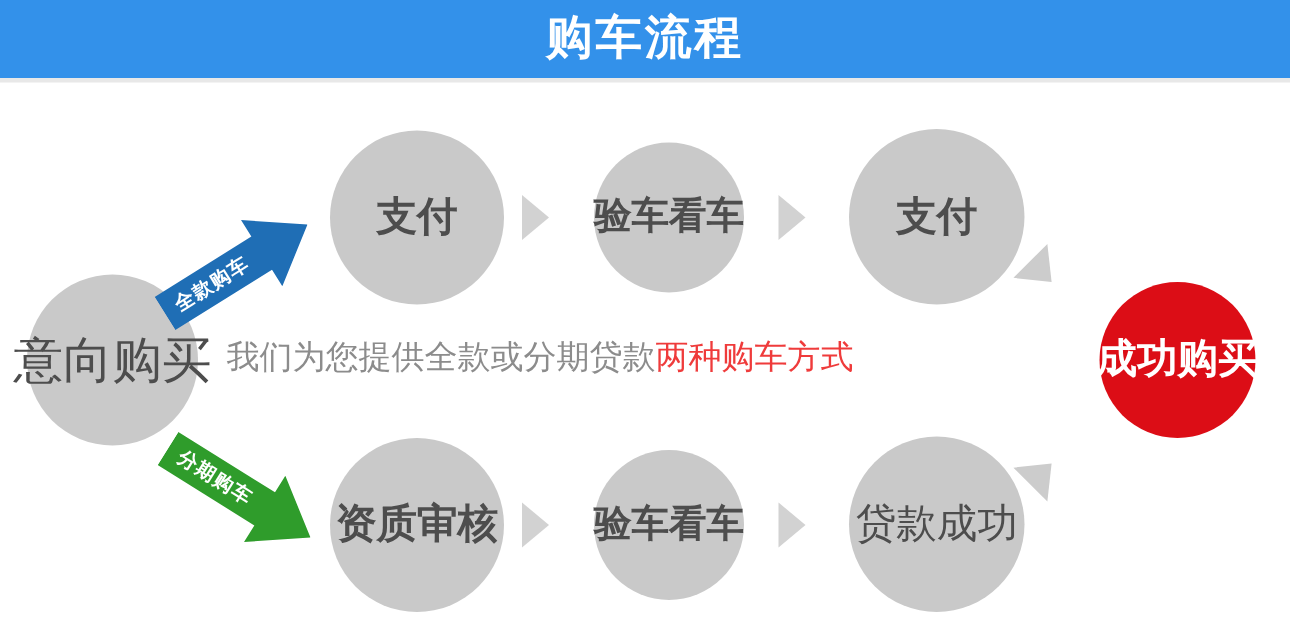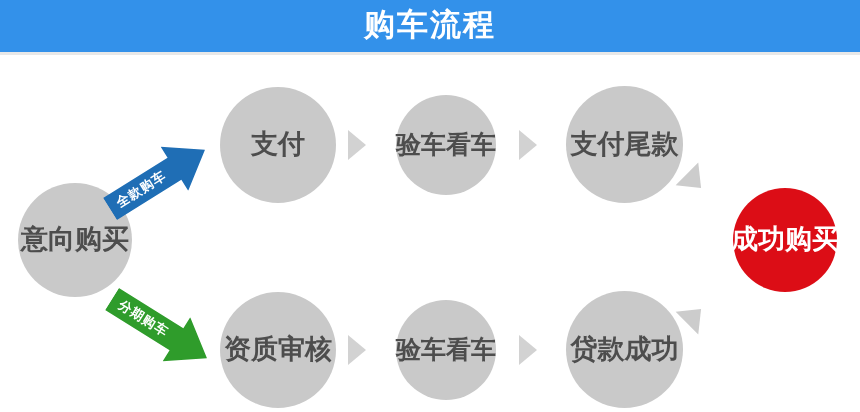--- a/index.html
+++ b/index.html
@@ -79,28 +79,28 @@
     color: #4d4d4d;
   }
   .node-red {
     background: #dc0d16;
     color: #ffffff;
   }
 
   .node-start {
     left: 18px; top: 128px;
     width: 114px; height: 114px;
-    font-size: 27px; font-weight: bold; align-items: center;
+    font-size: 33px; font-weight: normal; align-items: center;
   }
   .node-t1 { left: 220px; top: 32px;  width: 116px; height: 116px; font-size: 27px; font-weight: bold; }
   .node-t2 { left: 396px; top: 40px;  width: 100px; height: 100px; font-size: 25px; font-weight: bold; }
   .node-t3 { left: 566px; top: 31px;  width: 117px; height: 117px; font-size: 27px; font-weight: bold; }
   .node-b1 { left: 220px; top: 237px; width: 116px; height: 116px; font-size: 27px; font-weight: bold; }
   .node-b2 { left: 396px; top: 245px; width: 100px; height: 100px; font-size: 25px; font-weight: bold; }
-  .node-b3 { left: 566px; top: 236px; width: 117px; height: 117px; font-size: 27px; font-weight: bold; }
+  .node-b3 { left: 566px; top: 236px; width: 117px; height: 117px; font-size: 27px; font-weight: normal; }
   .node-end {
     left: 733px; top: 133px;
     width: 104px; height: 104px;
     font-size: 27px; font-weight: bold;
   }
 
   
   .chev {
     position: absolute;
     width: 0; height: 0;
@@ -197,21 +197,20 @@
       <span class="node-line">支付</span>
     </div>
     <div class="chev chev-t1"></div>
     <div class="node node-gray node-t2">
       <span class="node-line">验车</span>
       <span class="node-line">看车</span>
     </div>
     <div class="chev chev-t2"></div>
     <div class="node node-gray node-t3">
       <span class="node-line">支付</span>
-      <span class="node-line">尾款</span>
     </div>
 
     <div class="node node-gray node-b1">
       <span class="node-line">资质</span>
       <span class="node-line">审核</span>
     </div>
     <div class="chev chev-b1"></div>
     <div class="node node-gray node-b2">
       <span class="node-line">验车</span>
       <span class="node-line">看车</span>
@@ -223,15 +222,18 @@
     </div>
 
     <div class="chev-conv chev-up"></div>
     <div class="chev-conv chev-down"></div>
 
     <div class="node node-red node-end">
       <span class="node-line">成功</span>
       <span class="node-line">购买</span>
     </div>
 
+    <div id="caption">
+      <span class="cap-gray">我们为您提供全款或分期贷款</span><span class="cap-red">两种购车方式</span>
+    </div>
 
   </div>
 </div>
 
 </body></html>

